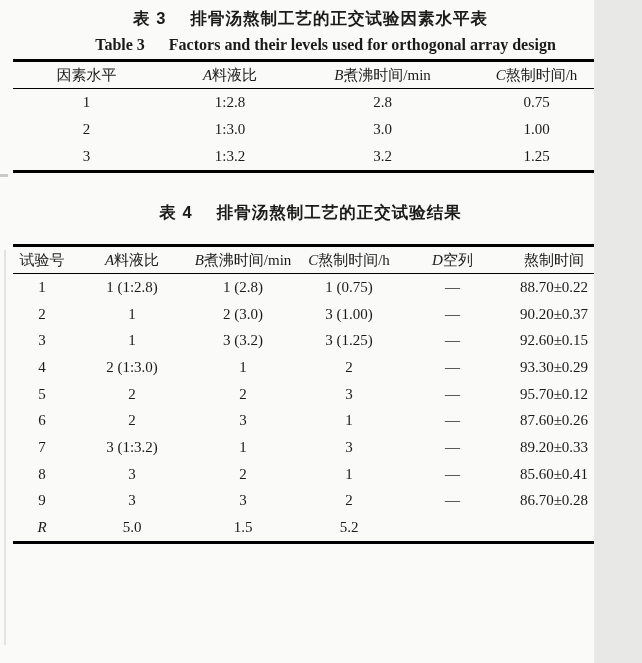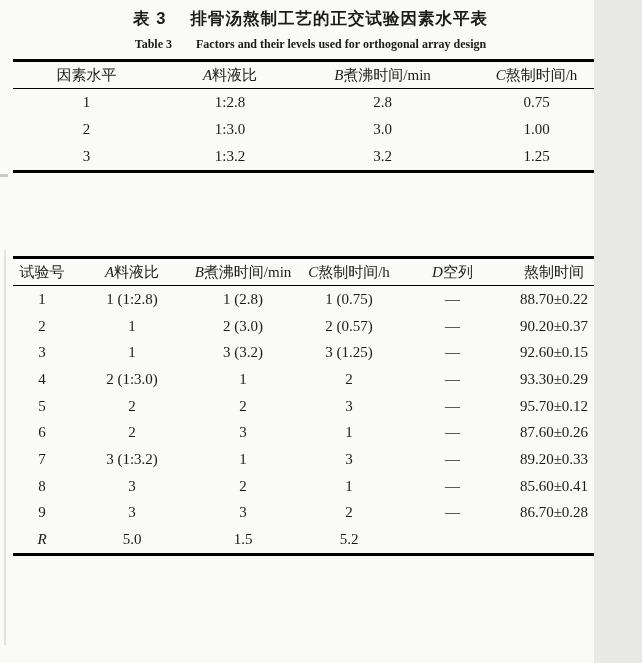--- a/index.html
+++ b/index.html
@@ -31,42 +31,42 @@
   
   .title-zh{
     position:absolute;left:13px;width:595px;
     text-align:center;
     font-family:"Liberation Sans","DejaVu Sans",sans-serif;
     font-weight:bold;font-size:16.5px;line-height:21px;
     letter-spacing:1px;
     white-space:nowrap;
   }
   .title-en{
-    position:absolute;left:13px;width:595px;
+    position:absolute;left:28px;width:595px;
     text-align:center;
     font-family:"Liberation Serif","DejaVu Serif",serif;
-    font-weight:bold;font-size:12px;line-height:21px;
+    font-weight:bold;font-size:16px;line-height:21px;
     white-space:nowrap;
   }
   .t3-zh{top:8px;}
   .t3-en{top:34px;}
   .t4-zh{top:202px;}
   .t4-en{top:228px;}
   .title-gap{display:inline-block;width:24px;}
 
   
   table.sci{
     position:absolute;left:13px;
     width:595px;
     border-collapse:collapse;table-layout:fixed;
     border-top:3.5px solid var(--rule);
     border-bottom:3.5px solid var(--rule);
   }
   #table3{top:59px;}
-  #table4{top:256px;}
+  #table4{top:244px;}
   table.sci th, table.sci td{
     padding:0;margin:0;
     text-align:center;vertical-align:middle;
     font-weight:normal;
     font-size:15px;
     white-space:nowrap;
     overflow:visible;
     color:var(--ink);
   }
   table.sci thead th{
@@ -125,20 +125,21 @@
         </tr>
         <tr>
           <td>3</td>
           <td>1:3.2</td>
           <td>3.2</td>
           <td>1.25</td>
         </tr>
       </tbody>
   </table>
 
+  <div class="title-zh t4-zh"><span>表 4</span><span class="title-gap"></span><span>排骨汤熬制工艺的正交试验结果</span></div>
 
   <table class="sci" id="table4">
     <colgroup>
       <col style="width:58px">
         <col style="width:122px">
         <col style="width:100px">
         <col style="width:112px">
         <col style="width:95px">
         <col style="width:108px">
     </colgroup>
@@ -158,21 +159,21 @@
           <td>1 (1:2.8)</td>
           <td>1 (2.8)</td>
           <td>1 (0.75)</td>
           <td>—</td>
           <td>88.70±0.22</td>
         </tr>
         <tr>
           <td>2</td>
           <td>1</td>
           <td>2 (3.0)</td>
-          <td>2 (0.57)</td>
+          <td>3 (1.00)</td>
           <td>—</td>
           <td>90.20±0.37</td>
         </tr>
         <tr>
           <td>3</td>
           <td>1</td>
           <td>3 (3.2)</td>
           <td>3 (1.25)</td>
           <td>—</td>
           <td>92.60±0.15</td>

